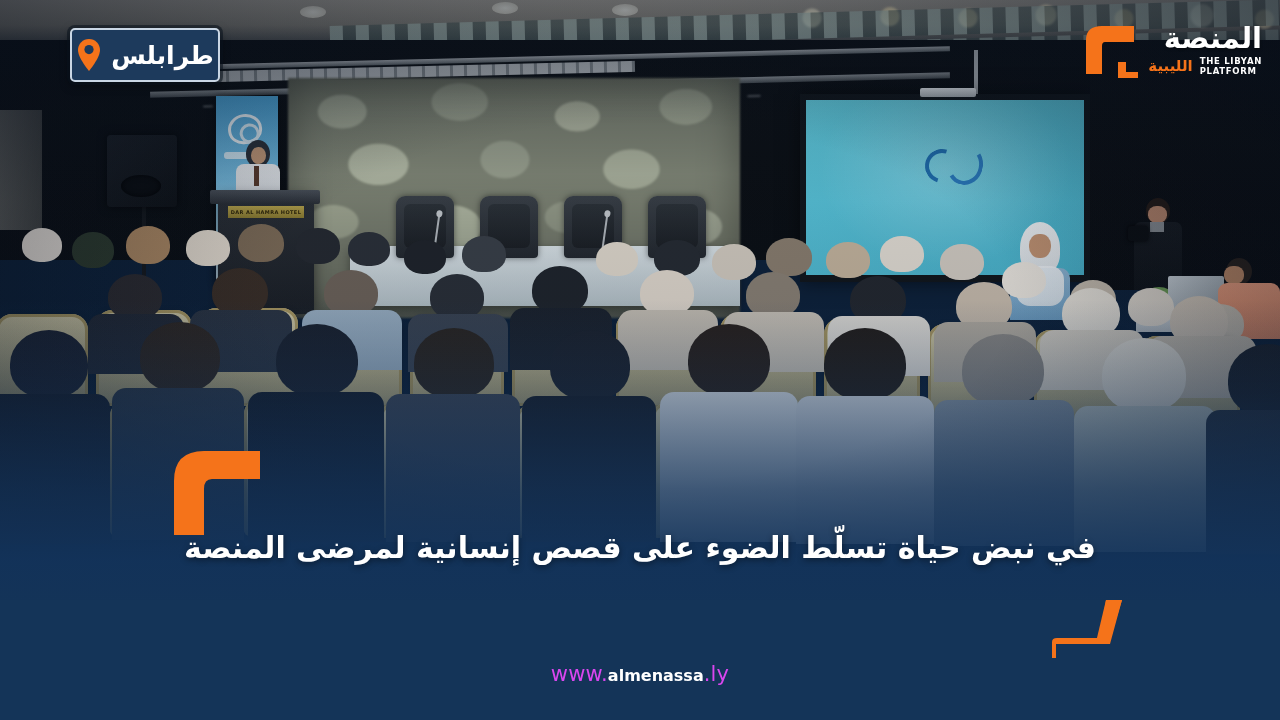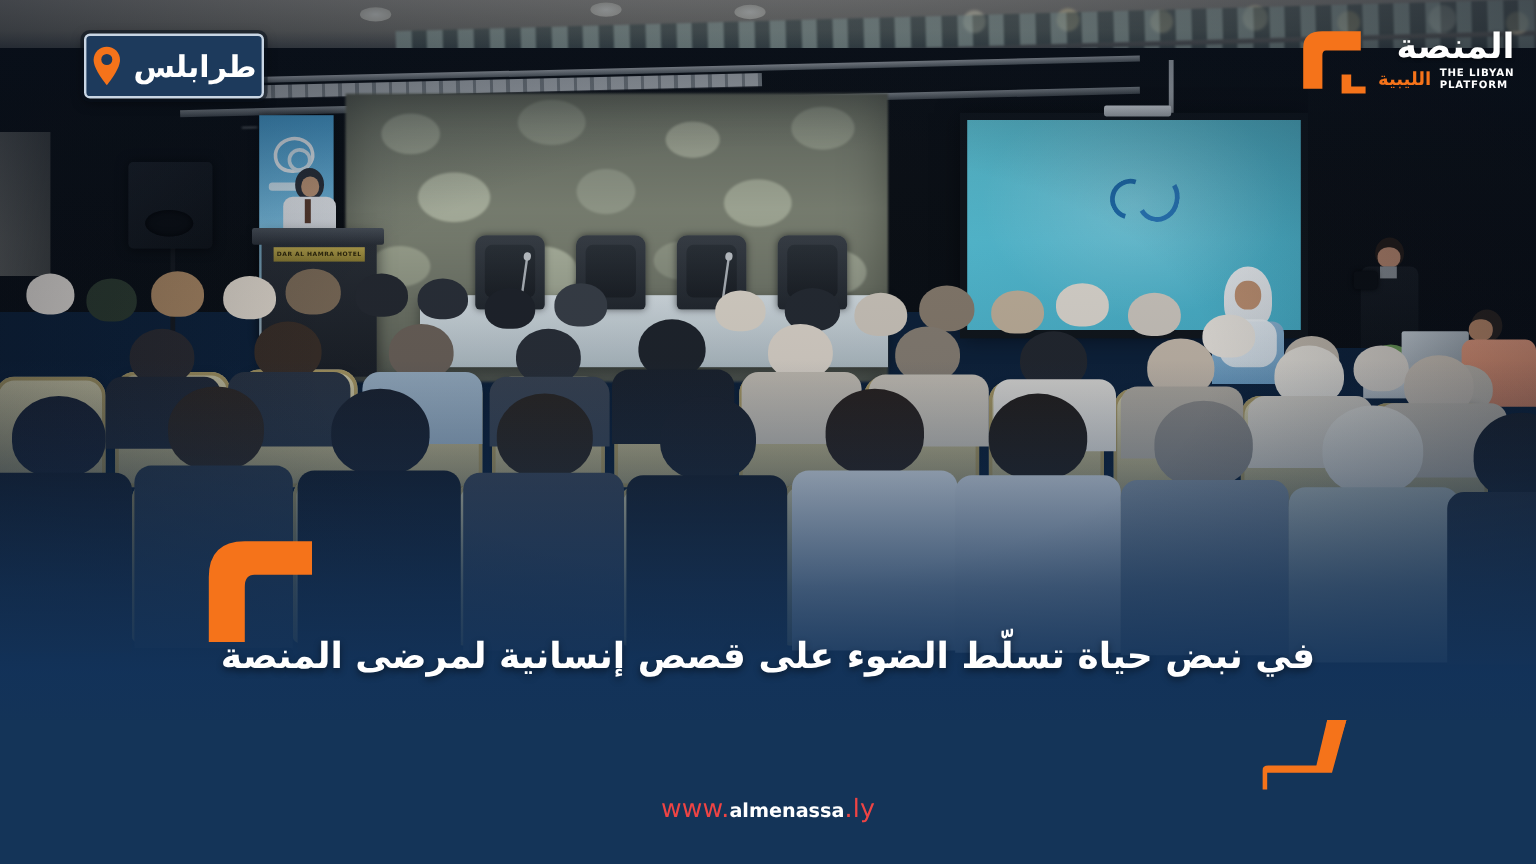--- a/index.html
+++ b/index.html
@@ -241,21 +241,21 @@
     text-align:left;direction:ltr;}
 
   .mark-big{position:absolute;left:160px;top:437px;width:110px;height:100px;}
   .mark-small{position:absolute;left:1052px;top:598px;width:78px;height:62px;}
 
   .headline{position:absolute;left:0;right:0;top:528px;text-align:center;padding:0 120px;}
   .headline-t{display:inline-block;color:#ffffff;font-size:30px;font-weight:700;line-height:1.35;
     letter-spacing:0;text-shadow:0 2px 6px rgba(0,0,0,.45);}
 
   .site{position:absolute;left:0;right:0;top:662px;text-align:center;direction:ltr;}
-  .site span{color:#ef4444;font-size:21px;font-weight:400;letter-spacing:.2px;}
+  .site span{color:#d946ef;font-size:21px;font-weight:400;letter-spacing:.2px;}
   .site b{color:#ffffff;font-weight:700;}
 </style>
 </head>
 <body>
 
 <div class="stage">
 
   <div class="photo">
 
     <div class="ceiling"></div>

